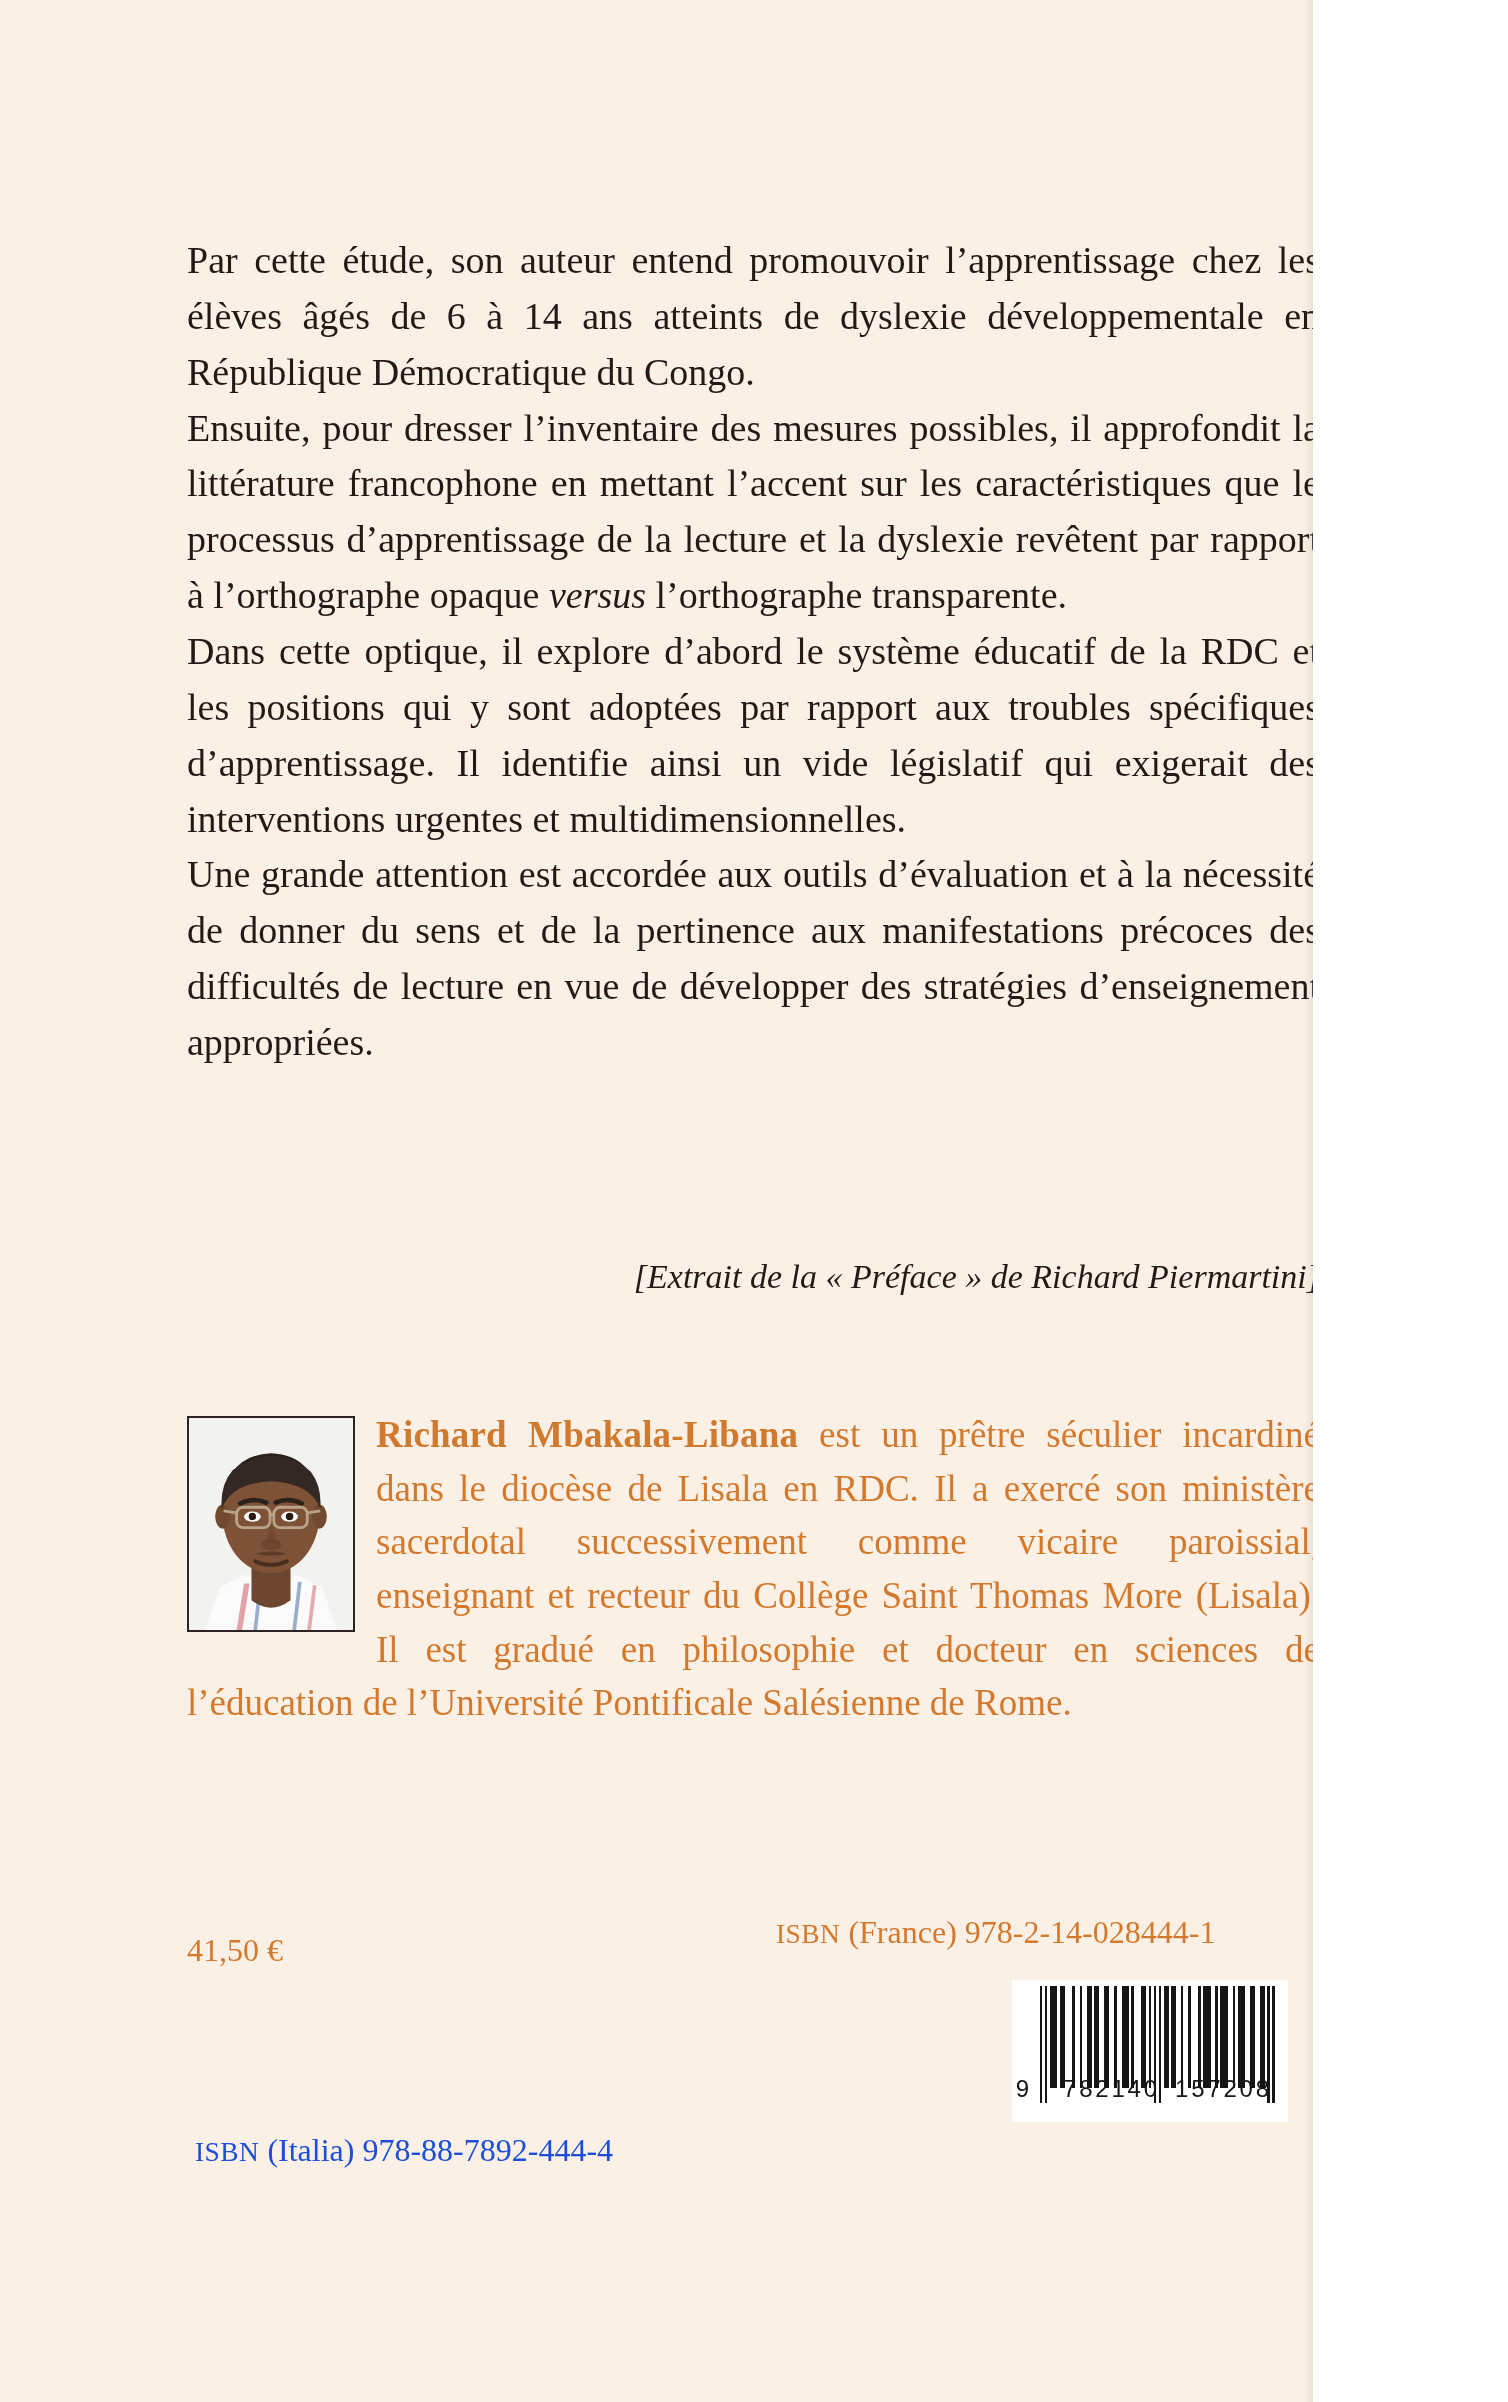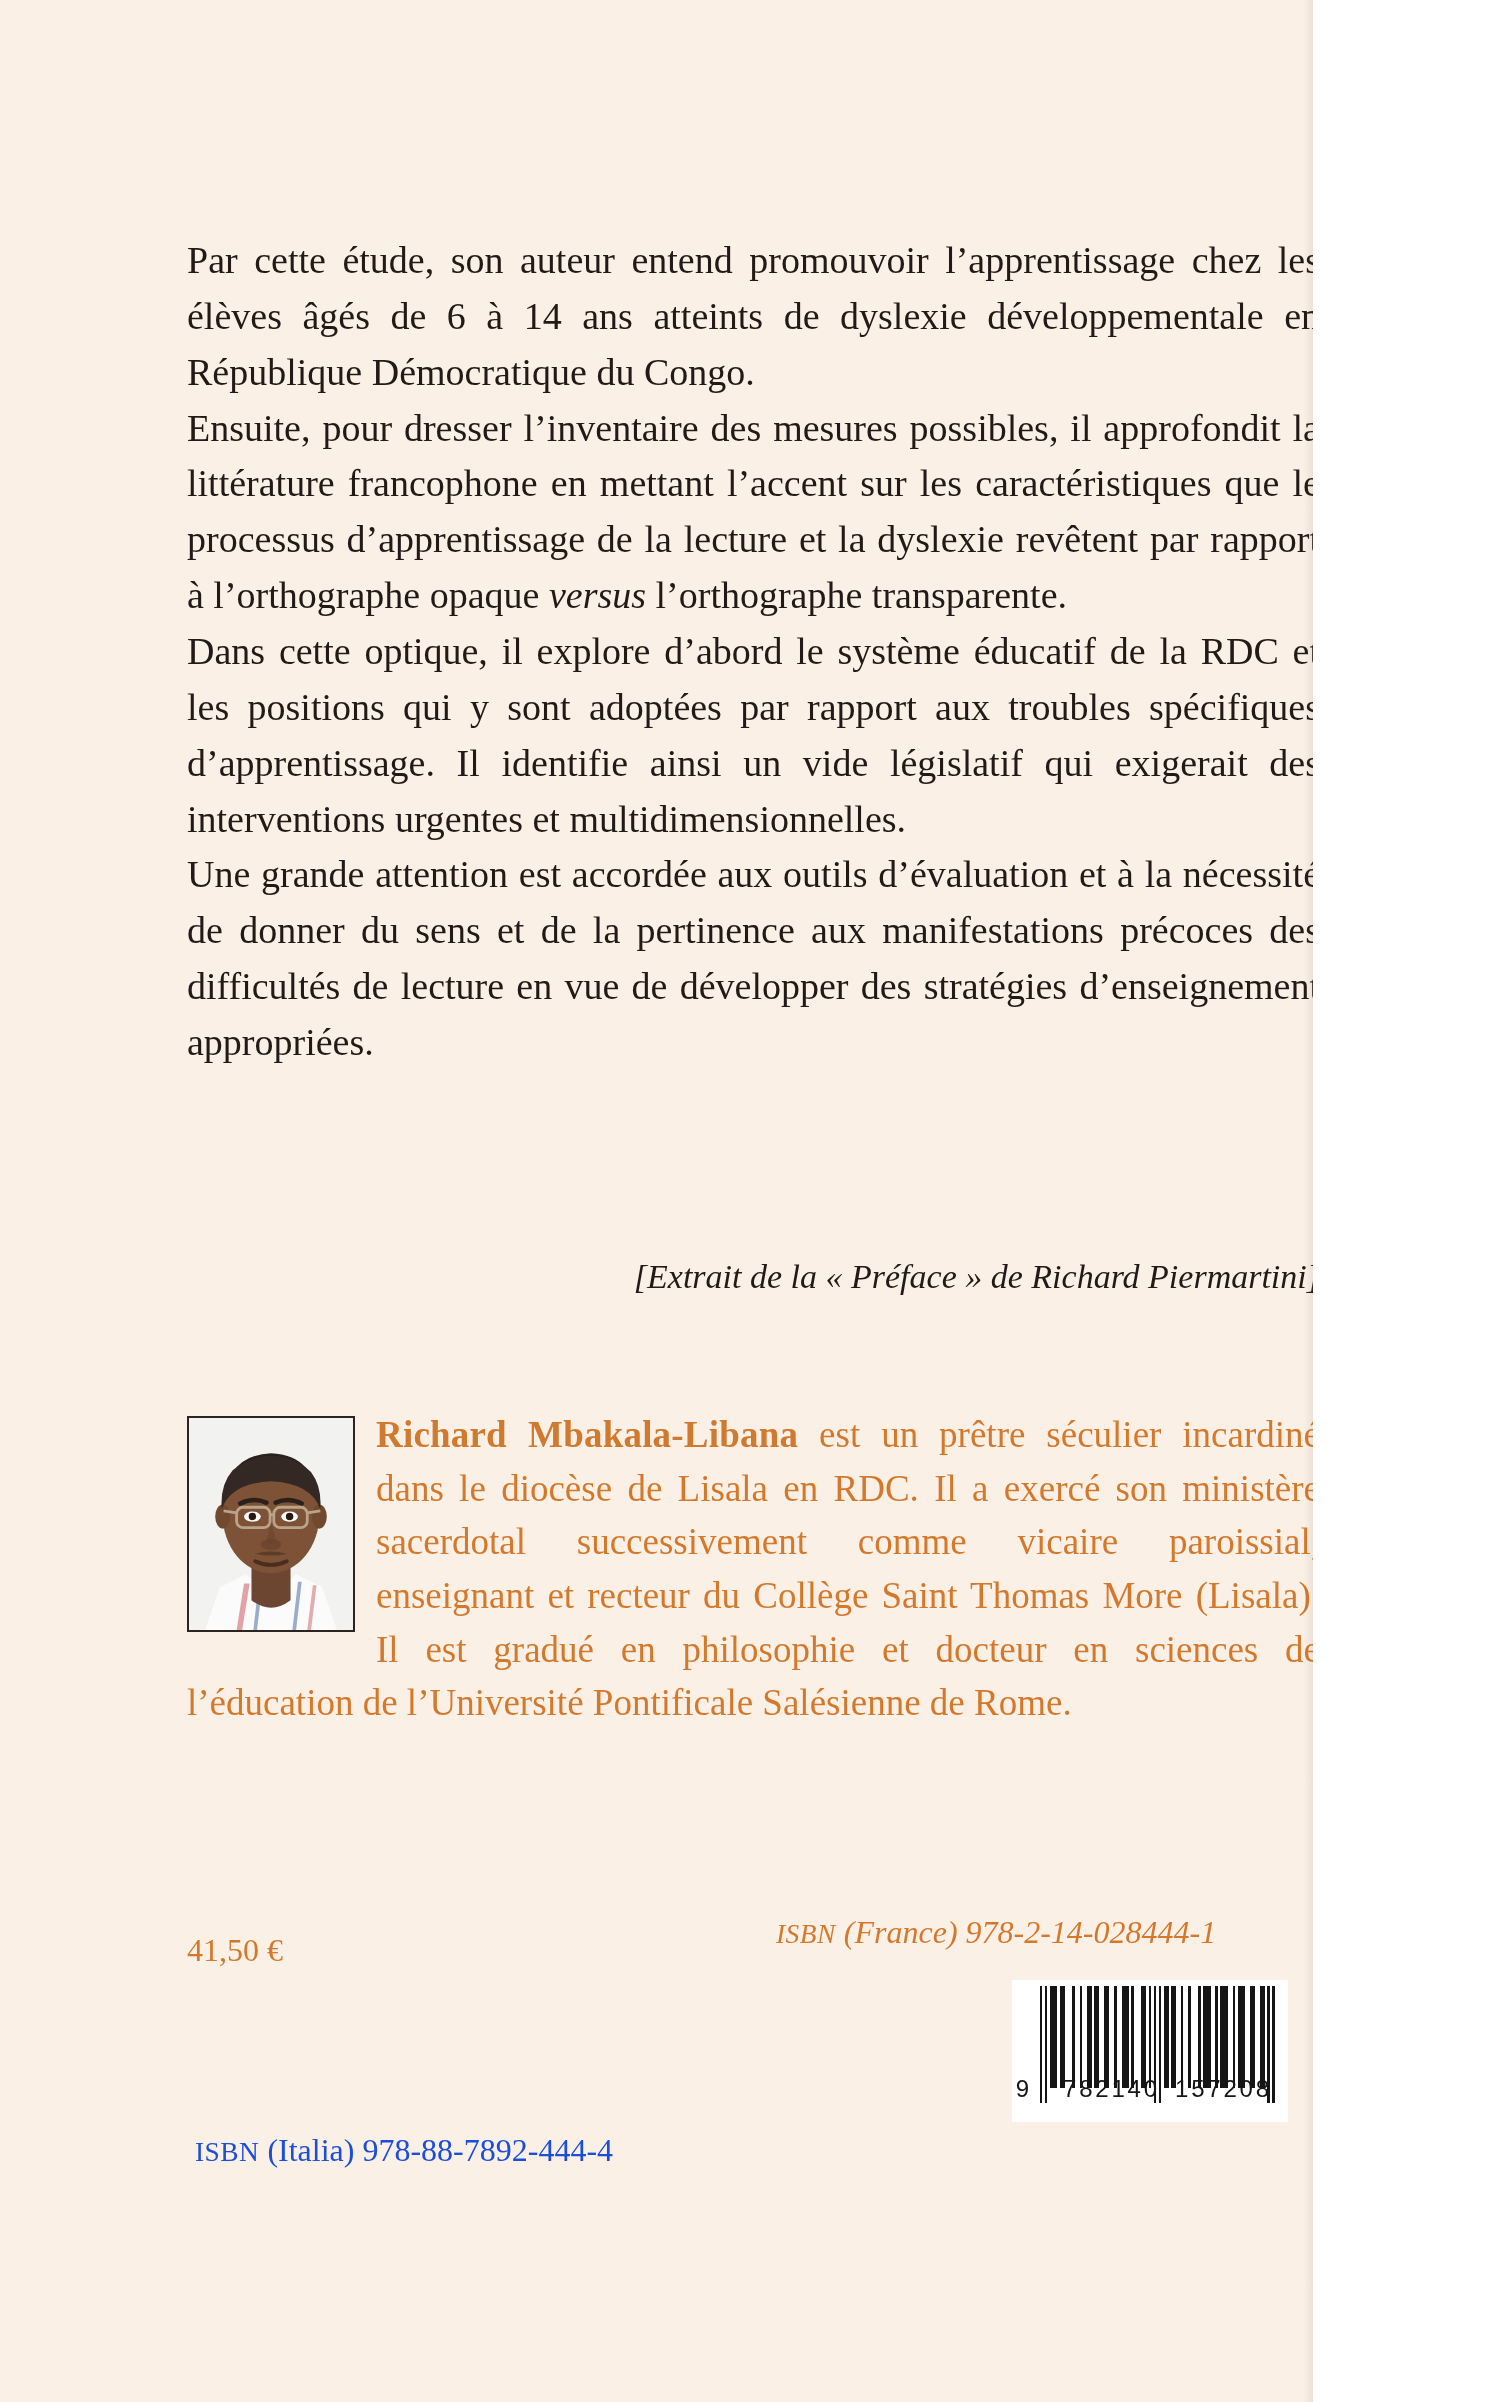--- a/index.html
+++ b/index.html
@@ -104,21 +104,20 @@
     color: #d4792c;
     margin-top: 18px;
   }
   .isbn-france {
     position: absolute;
     left: 776px;
     top: 1914px;
     font-size: 32px;
     color: #d4792c;
     white-space: nowrap;
-    font-style: italic;
   }
   .isbn-italia {
     position: absolute;
     left: 195px;
     top: 2096px;
     font-size: 32px;
     color: #1d4ed8;
     white-space: nowrap;
     margin-top: 36px;
   }

